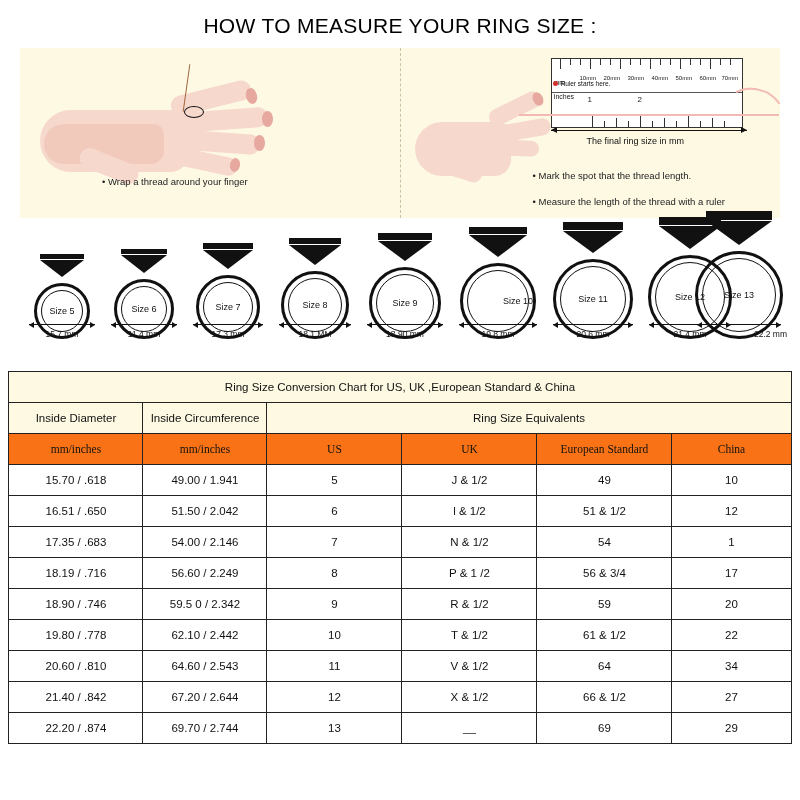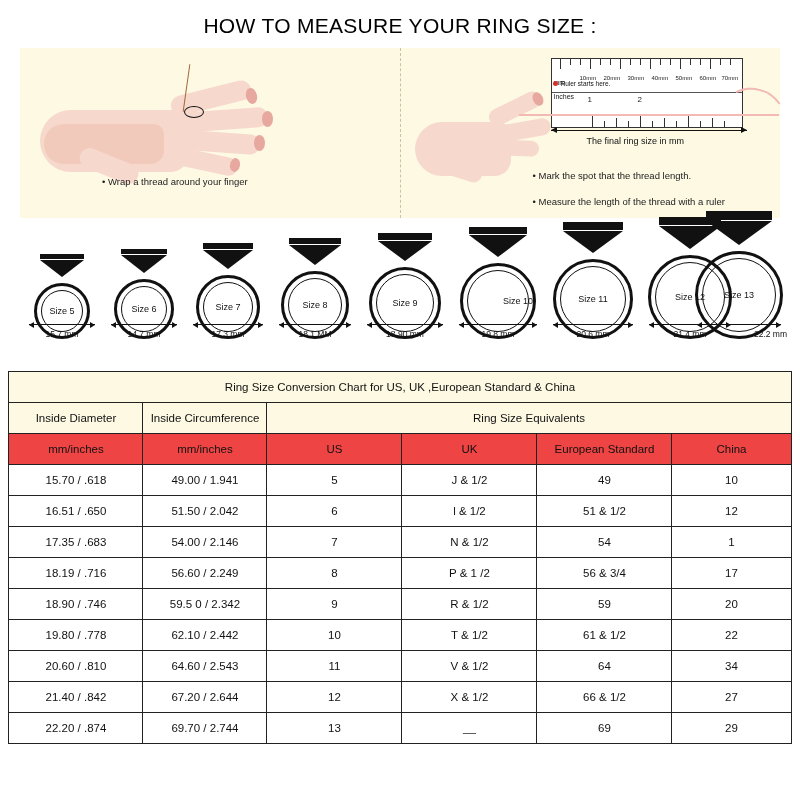--- a/index.html
+++ b/index.html
@@ -243,24 +243,25 @@
     font-weight: normal;
     height: 22px;
   }
   .hdr-2 {
     background: #fdf9e3;
     font-weight: normal;
     font-size: 13px;
     height: 42px;
   }
   .hdr-3 {
-    background: #ef4444;
+    background: #f97316;
     font-weight: normal;
     font-size: 12.5px;
     height: 34px;
+    font-family: Liberation Serif, serif;
   }
   .body-row td { background: #ffffff; }
   .col-a { width: 134px; }
   .col-b { width: 124px; }
   .col-c { width: 135px; }
   .col-d { width: 135px; }
   .col-e { width: 135px; }
   .col-f { width: 119px; }
 </style>
 </head>
@@ -378,21 +379,21 @@
 
     <div class="ring-item" style="left:90px;width:78px;">
       <svg class="diamond" width="50" height="27" viewBox="0 0 50 27">
         <polygon points="2,8 48,8 25,26" fill="#111"></polygon>
           <rect x="2" y="2" width="46" height="5" fill="#111"></rect>
       </svg>
       <div class="ring-circle" style="width:60px;height:60px;">
         <div class="ring-label">Size 6</div>
       </div>
       <div class="dim-arrow" style="left:6px;width:66px;"></div>
-      <div class="dim" style="left:0;width:78px;">14.7 mm</div>
+      <div class="dim" style="left:0;width:78px;">11.4 mm</div>
     </div>
 
     <div class="ring-item" style="left:172px;width:82px;">
       <svg class="diamond" width="54" height="29" viewBox="0 0 54 29">
         <polygon points="2,9 52,9 27,28" fill="#111"></polygon>
           <rect x="2" y="2" width="50" height="6" fill="#111"></rect>
       </svg>
       <div class="ring-circle" style="width:64px;height:64px;">
         <div class="ring-label">Size 7</div>
       </div>

